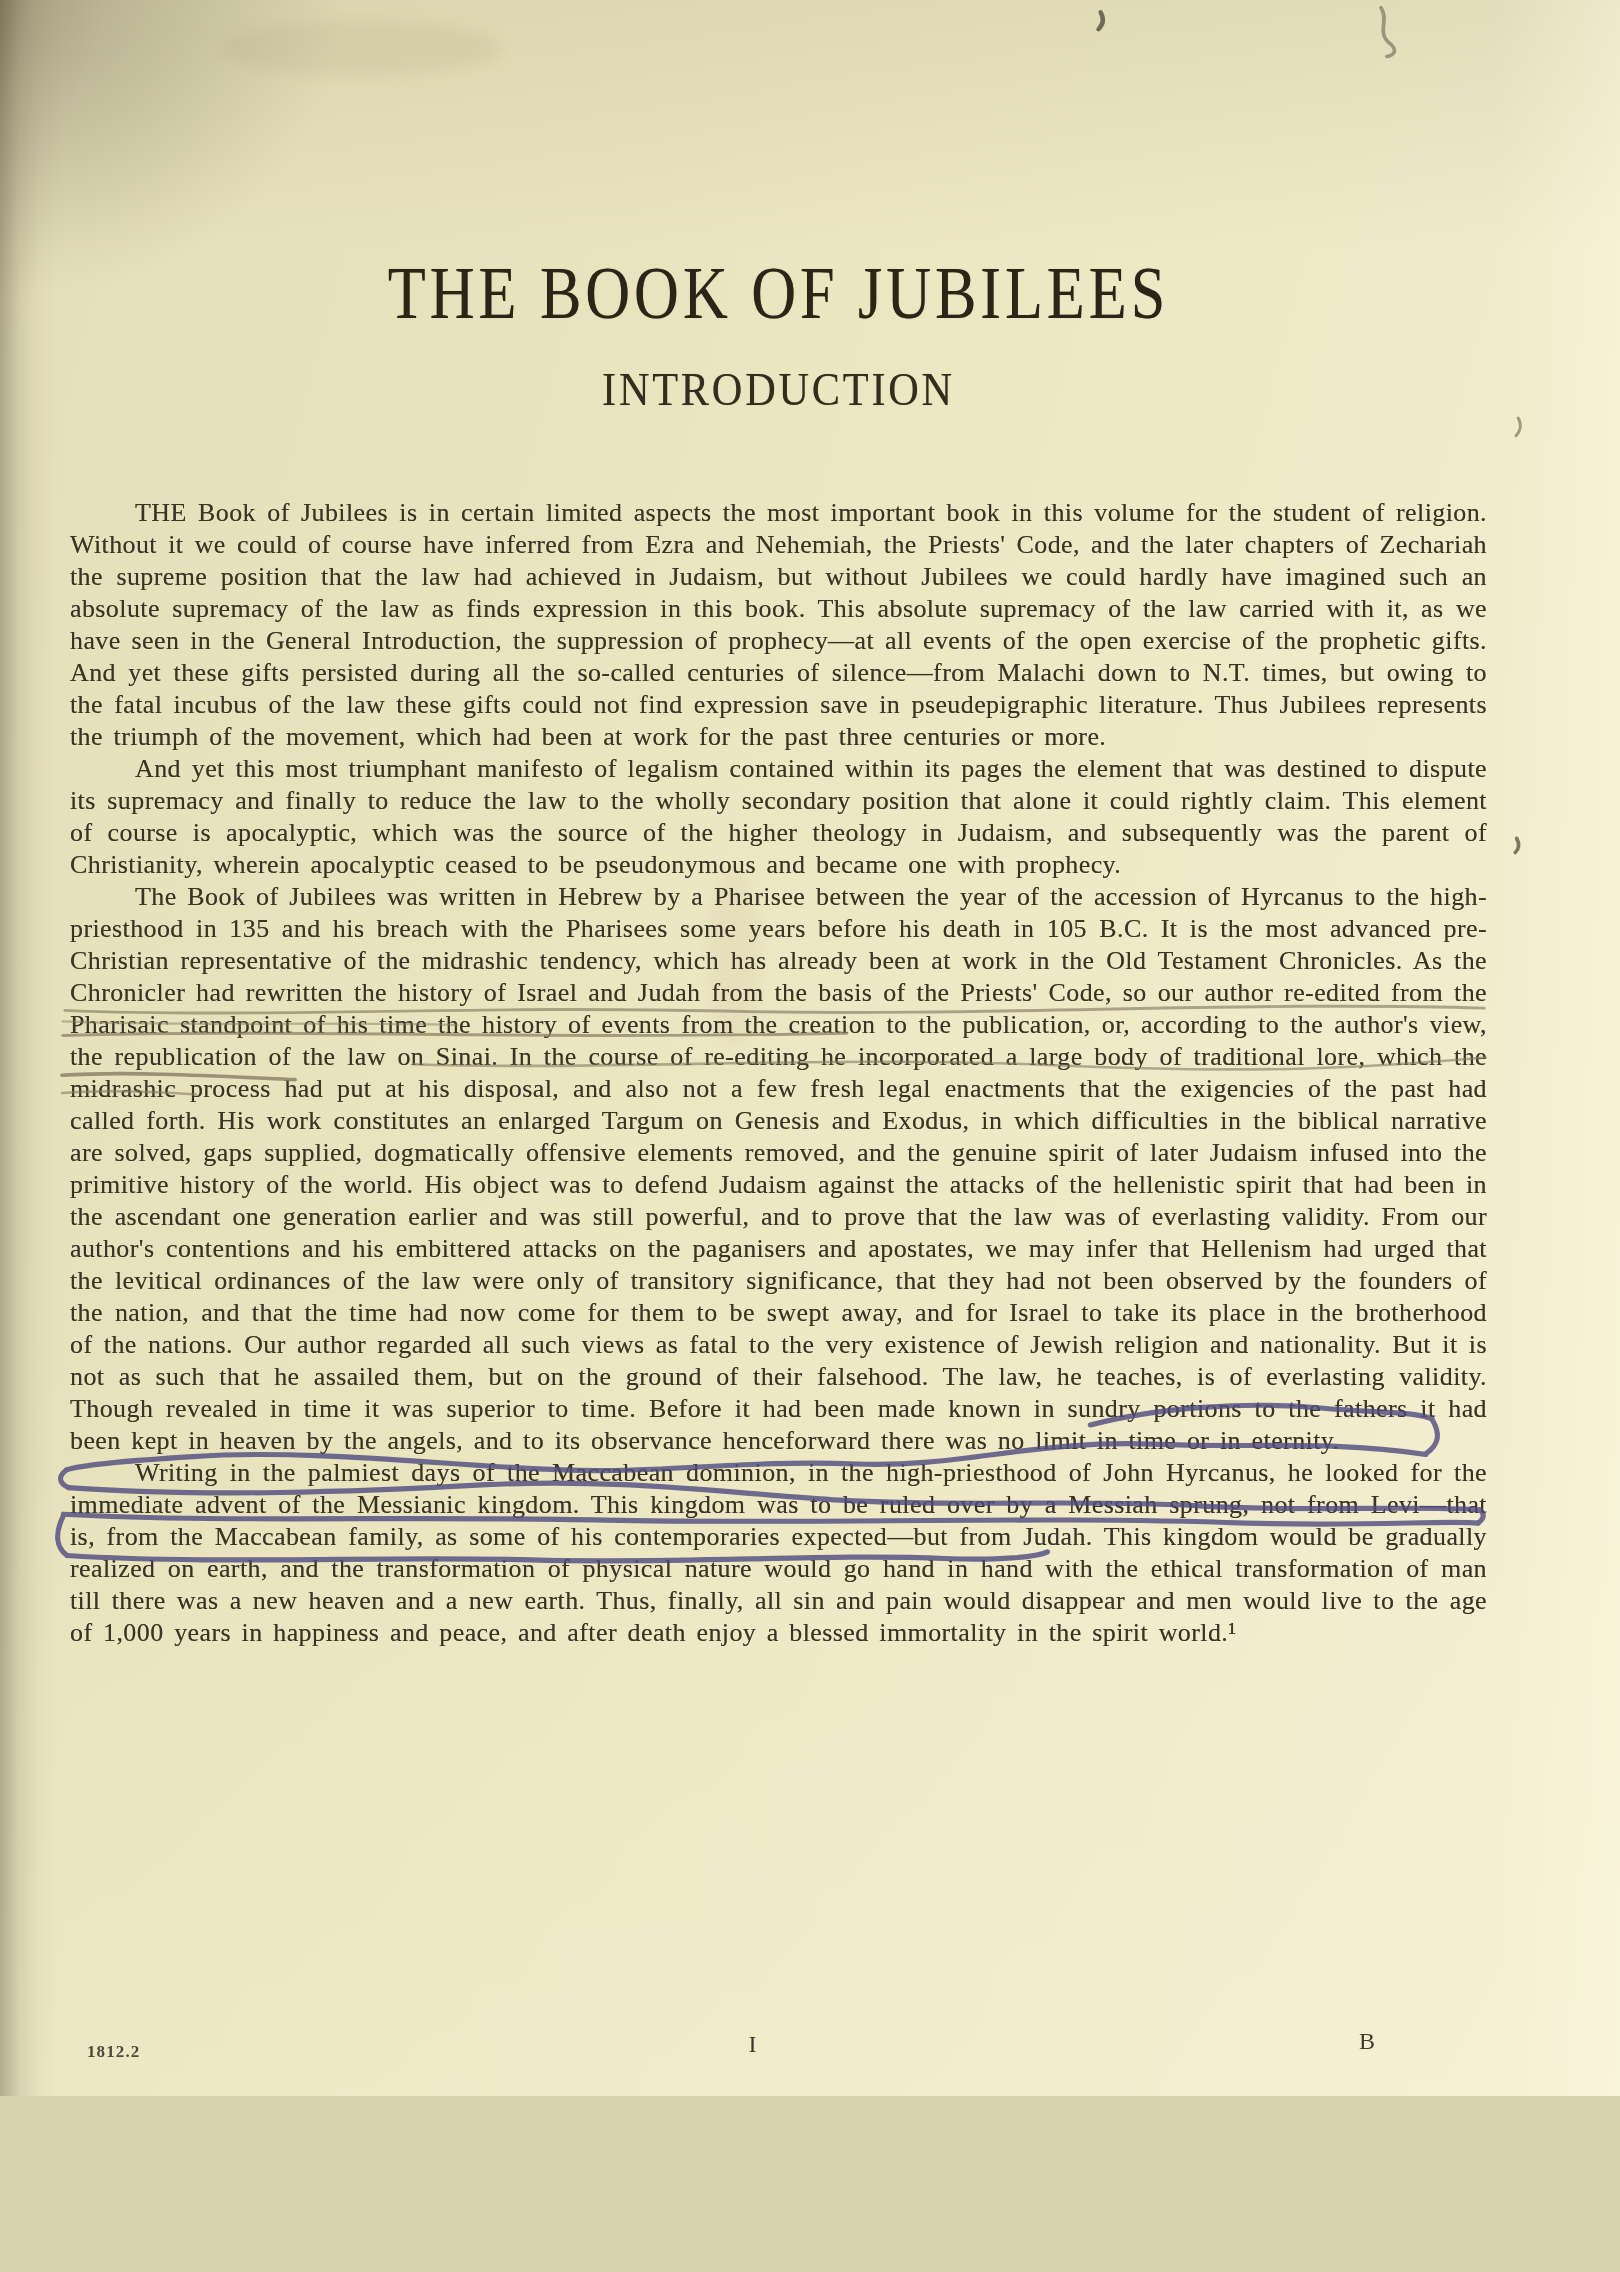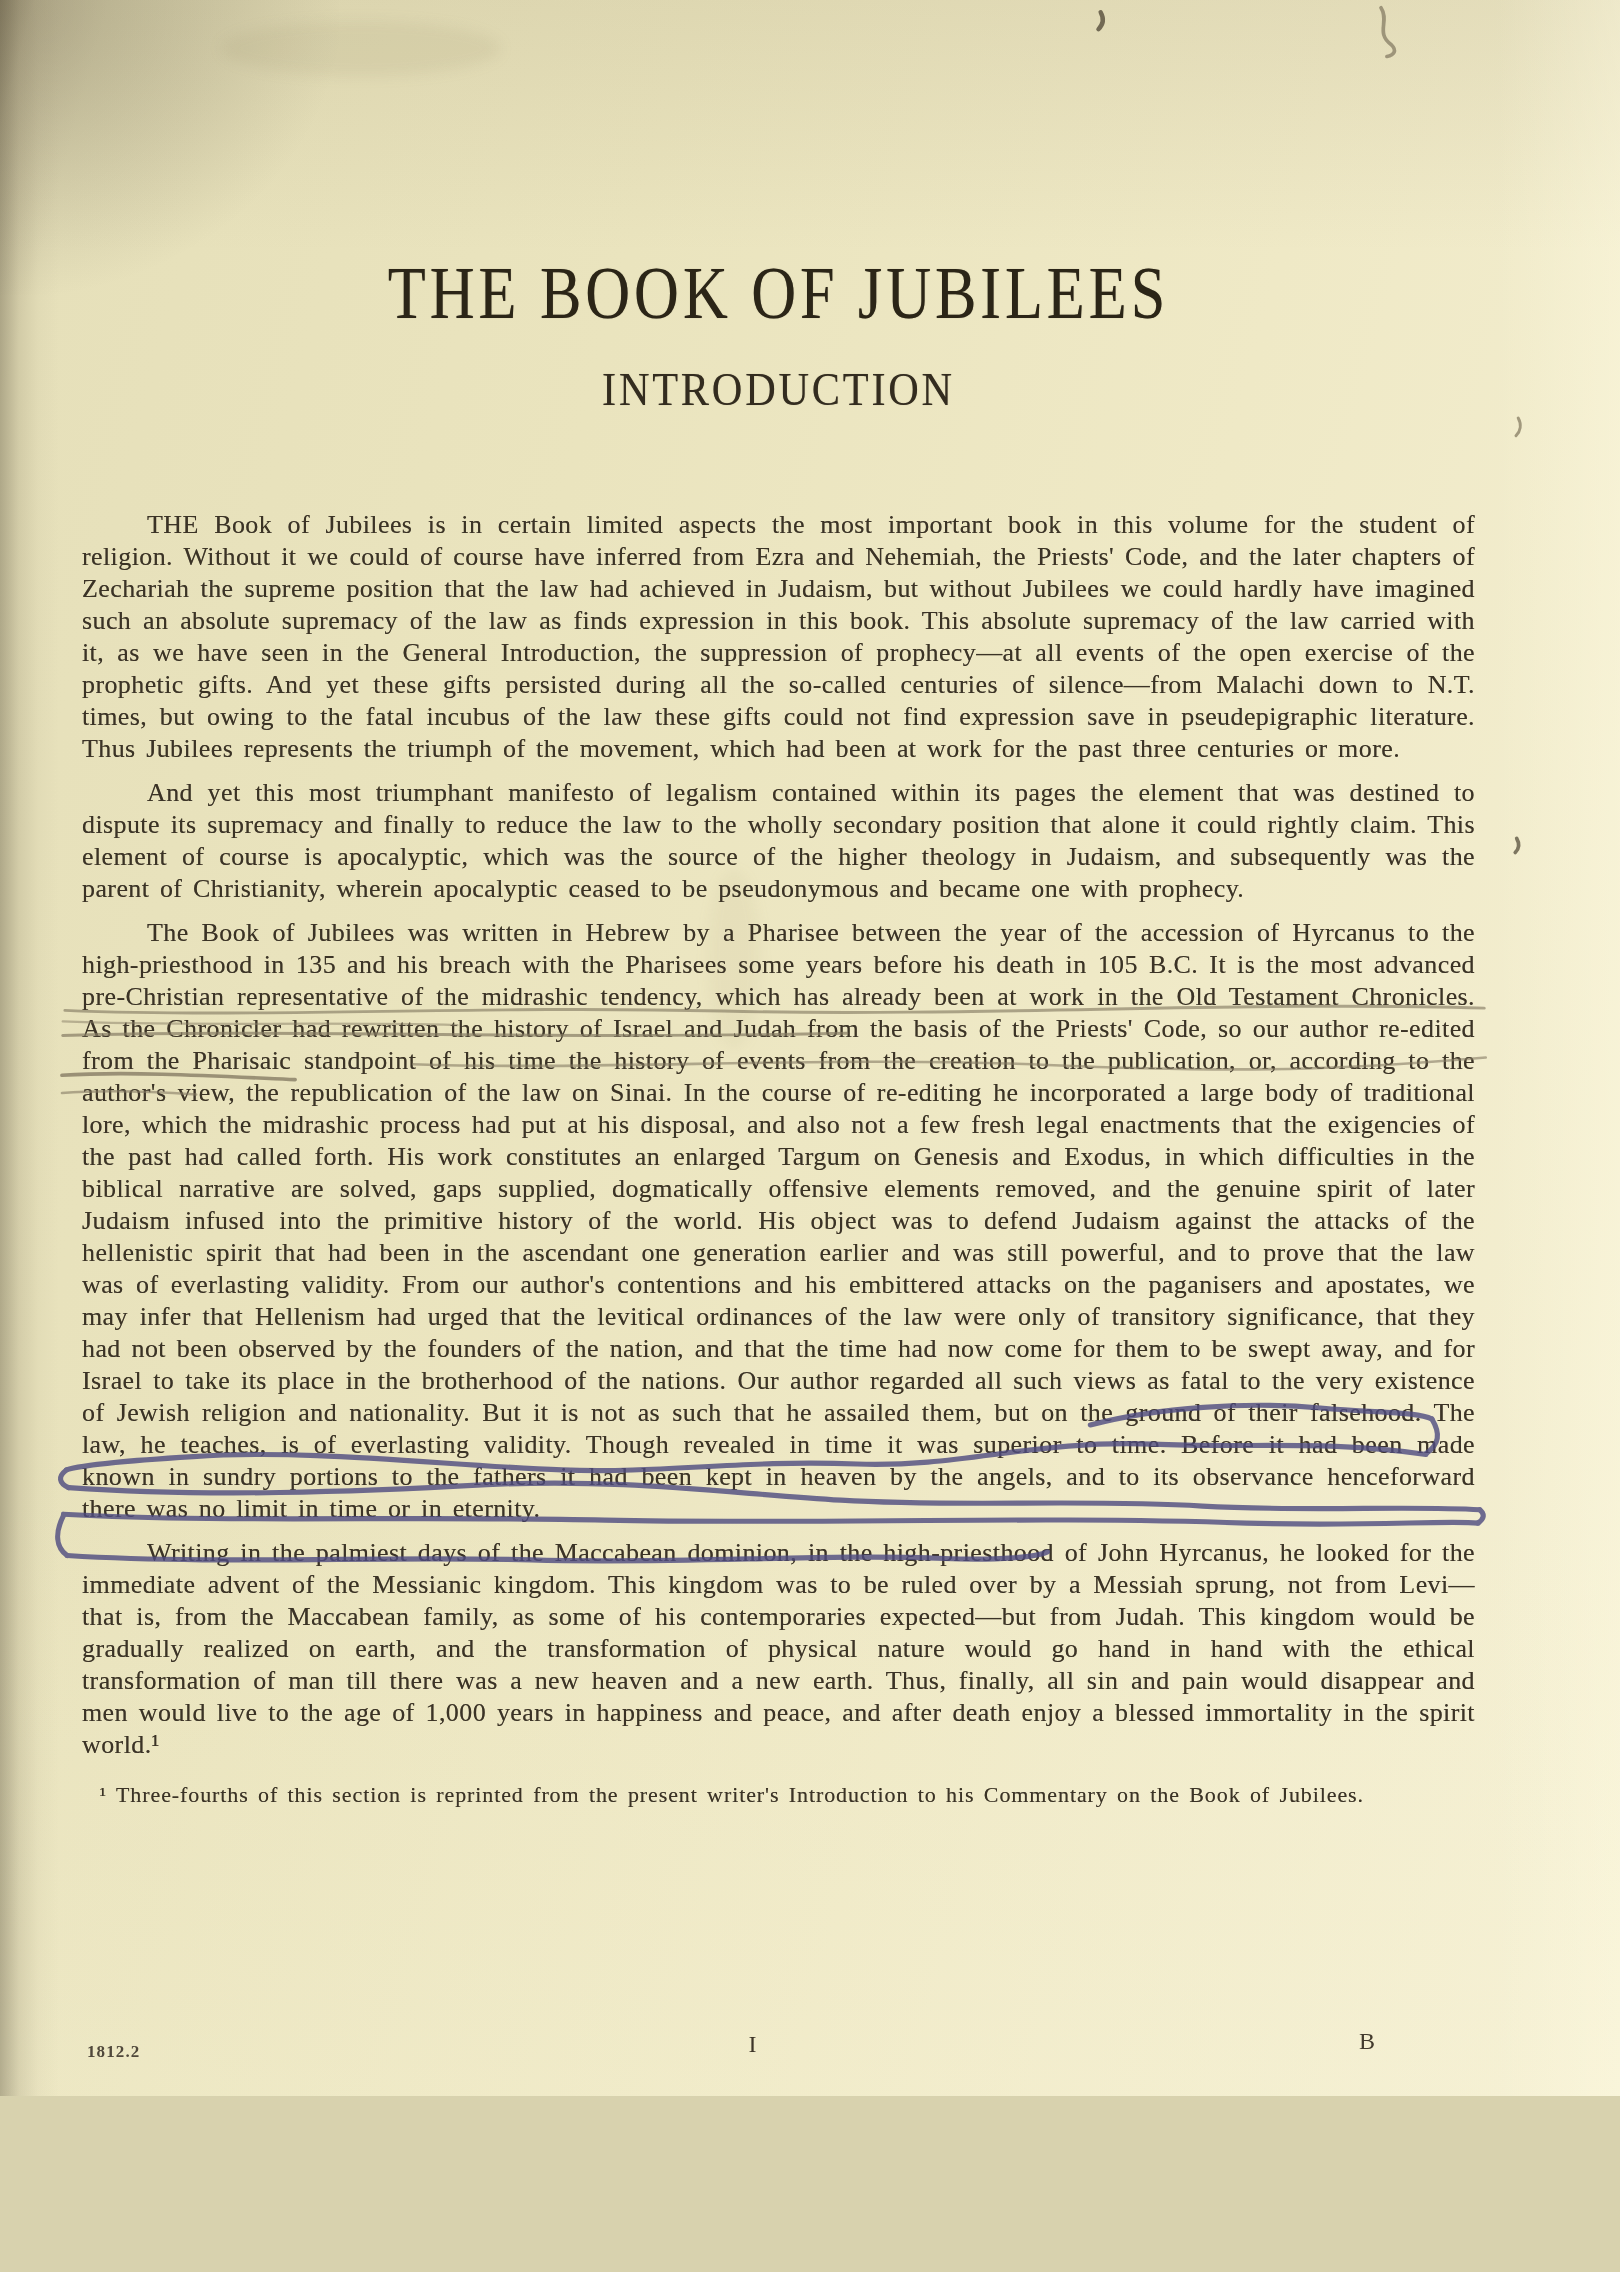--- a/index.html
+++ b/index.html
@@ -28,21 +28,21 @@
     font-size:46px;line-height:1;letter-spacing:3px;color:#332c1f;
     transform:scaleX(.92);text-shadow:0 0 0.7px rgba(51,44,31,.5);}
   .section-heading{position:absolute;left:70px;top:444px;width:1417px;text-align:center;
     font-size:31px;line-height:1;font-variant:small-caps;letter-spacing:1.8px;color:#362e1e;
     text-shadow:0 0 0.6px rgba(54,46,30,.5);}
 
   .body-text{position:absolute;left:70px;top:497px;width:1417px;
     font-size:26px;line-height:32px;text-align:justify;
     letter-spacing:0.4px;word-spacing:3.7px;
     text-shadow:0 0 0.5px rgba(59,51,38,.55);}
-  .body-text p{margin:12px;text-indent:65px;}
+  .body-text p{margin:0;text-indent:65px;}
   .footnote{margin-top:19px;font-size:22px;line-height:30px;text-indent:29.5px;
     letter-spacing:0.9px;word-spacing:3px;text-align:justify;}
 
   .printers-mark{position:absolute;left:87px;top:2042px;font-size:17px;font-weight:bold;
     letter-spacing:1.1px;color:#50483b;}
   .page-number{position:absolute;left:70px;top:2031px;width:1365px;text-align:center;
     font-size:24px;color:#3e362a;}
   .signature-mark{position:absolute;left:1359px;top:2028px;font-size:24px;color:#43false3b2e;color:#433b2e;}
   .watermark{position:absolute;left:0;top:2135px;width:1620px;text-align:center;
     font-family:"Liberation Sans", sans-serif;font-style:italic;font-weight:bold;
@@ -62,21 +62,20 @@
   <div class="smudge smudge-b"></div>
 
   <div class="page-title">THE BOOK OF JUBILEES</div>
   <div class="page-subtitle">INTRODUCTION</div>
 
   <div class="body-text">
     <p>THE Book of Jubilees is in certain limited aspects the most important book in this volume for the student of religion.  Without it we could of course have inferred from Ezra and Nehemiah, the Priests' Code, and the later chapters of Zechariah the supreme position that the law had achieved in Judaism, but without Jubilees we could hardly have imagined such an absolute supremacy of the law as finds expression in this book.  This absolute supremacy of the law carried with it, as we have seen in the General Introduction, the suppression of prophecy—at all events of the open exercise of the prophetic gifts.  And yet these gifts persisted during all the so-called centuries of silence—from Malachi down to N.T. times, but owing to the fatal incubus of the law these gifts could not find expression save in pseudepigraphic literature.  Thus Jubilees represents the triumph of the movement, which had been at work for the past three centuries or more.</p>
     <p>And yet this most triumphant manifesto of legalism contained within its pages the element that was destined to dispute its supremacy and finally to reduce the law to the wholly secondary position that alone it could rightly claim.  This element of course is apocalyptic, which was the source of the higher theology in Judaism, and subsequently was the parent of Christianity, wherein apocalyptic ceased to be pseudonymous and became one with prophecy.</p>
     <p>The Book of Jubilees was written in Hebrew by a Pharisee between the year of the accession of Hyrcanus to the high-priesthood in 135 and his breach with the Pharisees some years before his death in 105 B.C.  It is the most advanced pre-Christian representative of the midrashic tendency, which has already been at work in the Old Testament Chronicles.  As the Chronicler had rewritten the history of Israel and Judah from the basis of the Priests' Code, so our author re-edited from the Pharisaic standpoint of his time the history of events from the creation to the publication, or, according to the author's view, the republication of the law on Sinai.  In the course of re-editing he incorporated a large body of traditional lore, which the midrashic process had put at his disposal, and also not a few fresh legal enactments that the exigencies of the past had called forth.  His work constitutes an enlarged Targum on Genesis and Exodus, in which difficulties in the biblical narrative are solved, gaps supplied, dogmatically offensive elements removed, and the genuine spirit of later Judaism infused into the primitive history of the world.  His object was to defend Judaism against the attacks of the hellenistic spirit that had been in the ascendant one generation earlier and was still powerful, and to prove that the law was of everlasting validity.  From our author's contentions and his embittered attacks on the paganisers and apostates, we may infer that Hellenism had urged that the levitical ordinances of the law were only of transitory significance, that they had not been observed by the founders of the nation, and that the time had now come for them to be swept away, and for Israel to take its place in the brotherhood of the nations.  Our author regarded all such views as fatal to the very existence of Jewish religion and nationality.  But it is not as such that he assailed them, but on the ground of their falsehood.  The law, he teaches, is of everlasting validity.  Though revealed in time it was superior to time.  Before it had been made known in sundry portions to the fathers it had been kept in heaven by the angels, and to its observance henceforward there was no limit in time or in eternity.</p>
     <p>Writing in the palmiest days of the Maccabean dominion, in the high-priesthood of John Hyrcanus, he looked for the immediate advent of the Messianic kingdom.  This kingdom was to be ruled over by a Messiah sprung, not from Levi—that is, from the Maccabean family, as some of his contemporaries expected—but from Judah.  This kingdom would be gradually realized on earth, and the transformation of physical nature would go hand in hand with the ethical transformation of man till there was a new heaven and a new earth.  Thus, finally, all sin and pain would disappear and men would live to the age of 1,000 years in happiness and peace, and after death enjoy a blessed immortality in the spirit world.¹</p>
-    <div class="footnote">¹ Three-fourths of this section is reprinted from the present writer's Introduction to his Commentary on the Book of Jubilees.</div>
   </div>
 
   <div class="printers-mark">1812.2</div>
   <div class="page-number">I</div>
   <div class="signature-mark">B</div>
   <div class="watermark">Digitized by Microsoft ®</div>
 
   <svg class="annotations" viewBox="0 0 2196 3080" xmlns="http://www.w3.org/2000/svg">
 
     <g stroke="#867c64" fill="none" stroke-linecap="round">

